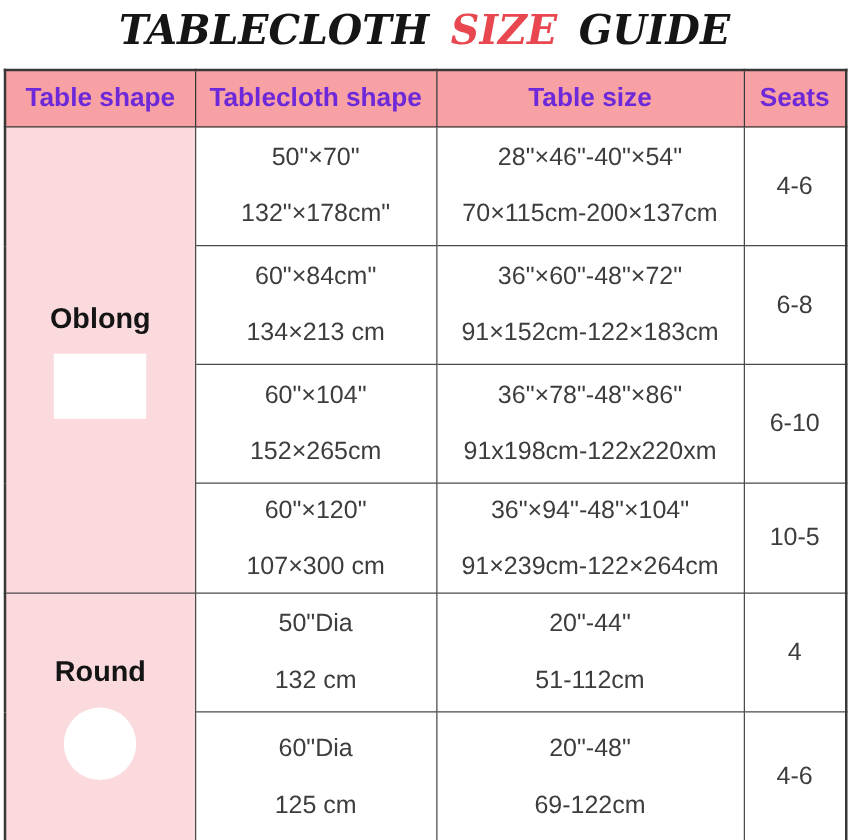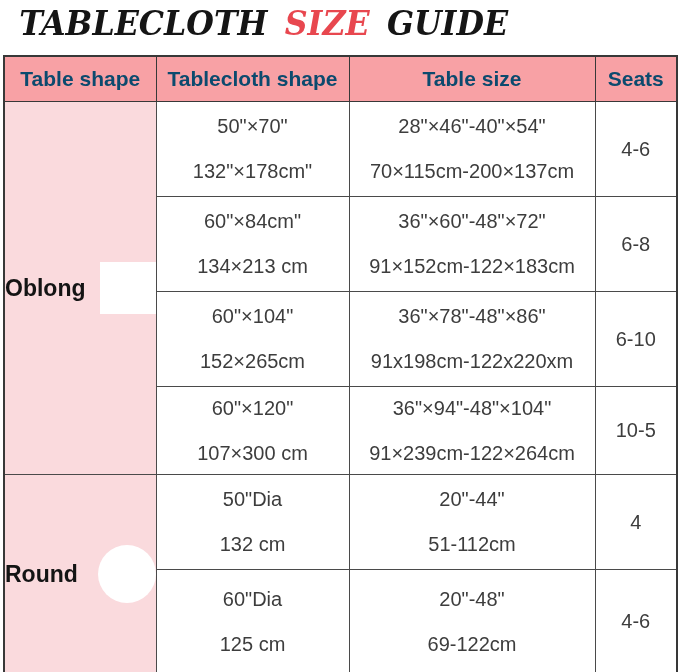--- a/index.html
+++ b/index.html
@@ -7,21 +7,21 @@
     width:679px;height:672px;
     background:#ffffff;
     font-family:"Liberation Sans", sans-serif;
     position:relative;
     overflow:hidden;
   }
   
   .title{
     position:absolute;top:0;left:0;right:0;
     height:50px;
-    text-align:left;
+    text-align:center;
     font-family:"DejaVu Serif", serif;
     font-style:italic;
     font-weight:bold;
     font-size:33px;
     line-height:48px;
     color:#151515;
     letter-spacing:0px;
     white-space:nowrap;
   }
   .title .t-inner{display:inline-block;transform:scaleX(0.96);}
@@ -34,38 +34,38 @@
     width:673px;height:615px;
     border-collapse:collapse;
     table-layout:fixed;
     border:2px solid #383838;
   }
   .size-table th{
     background:#f8a1a5;
     height:42px;
     font-size:21px;
     font-weight:bold;
-    color:#0c4a6e;
+    color:#6d28d9;
     border:1px solid #383838;
     text-align:center;
   }
   .size-table td{
     border:1px solid #4a4a4a;
     text-align:center;
     vertical-align:middle;
     font-size:20px;
     color:#3d3d3d;
     padding:0;
   }
   td.shape-cell{
     background:#fadadd;
     vertical-align:middle;
   }
   .shape-wrap{
-    display:flex;flex-direction:row;align-items:center;justify-content:space-between;
+    display:flex;flex-direction:column;align-items:center;justify-content:space-between;
     gap:15px;
   }
   .shape-label{
     font-size:23px;
     font-weight:bold;
     color:#141414;
   }
   .shape-glyph.rectangle{
     width:74px;height:52px;background:#ffffff;
   }

